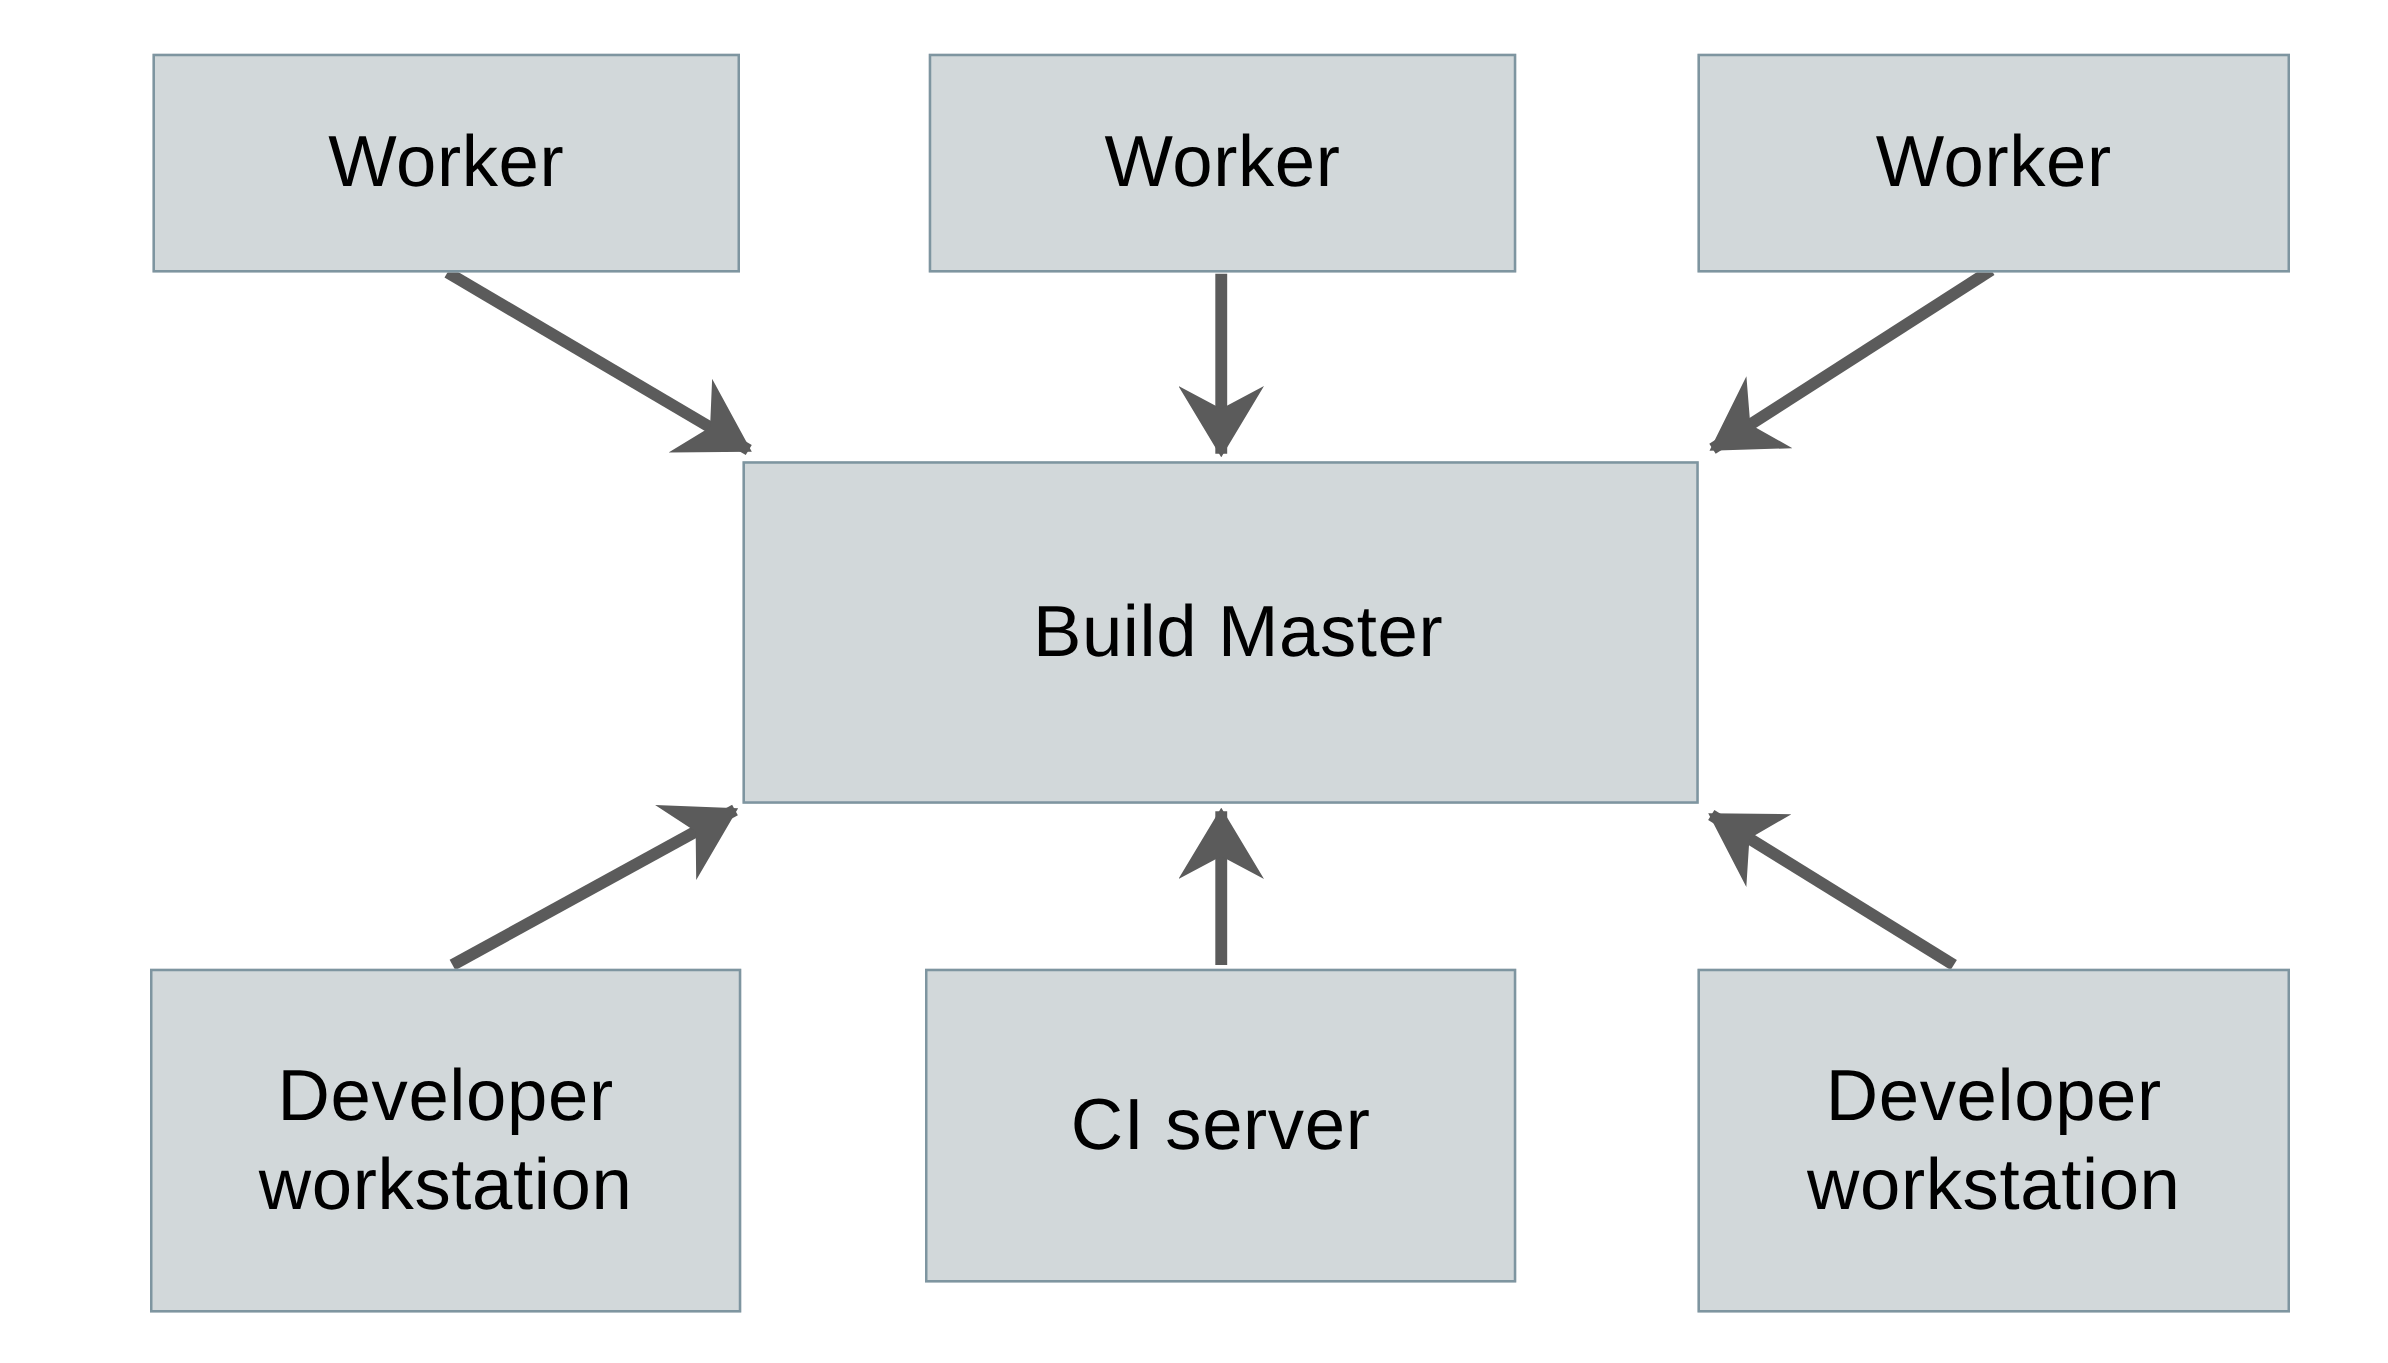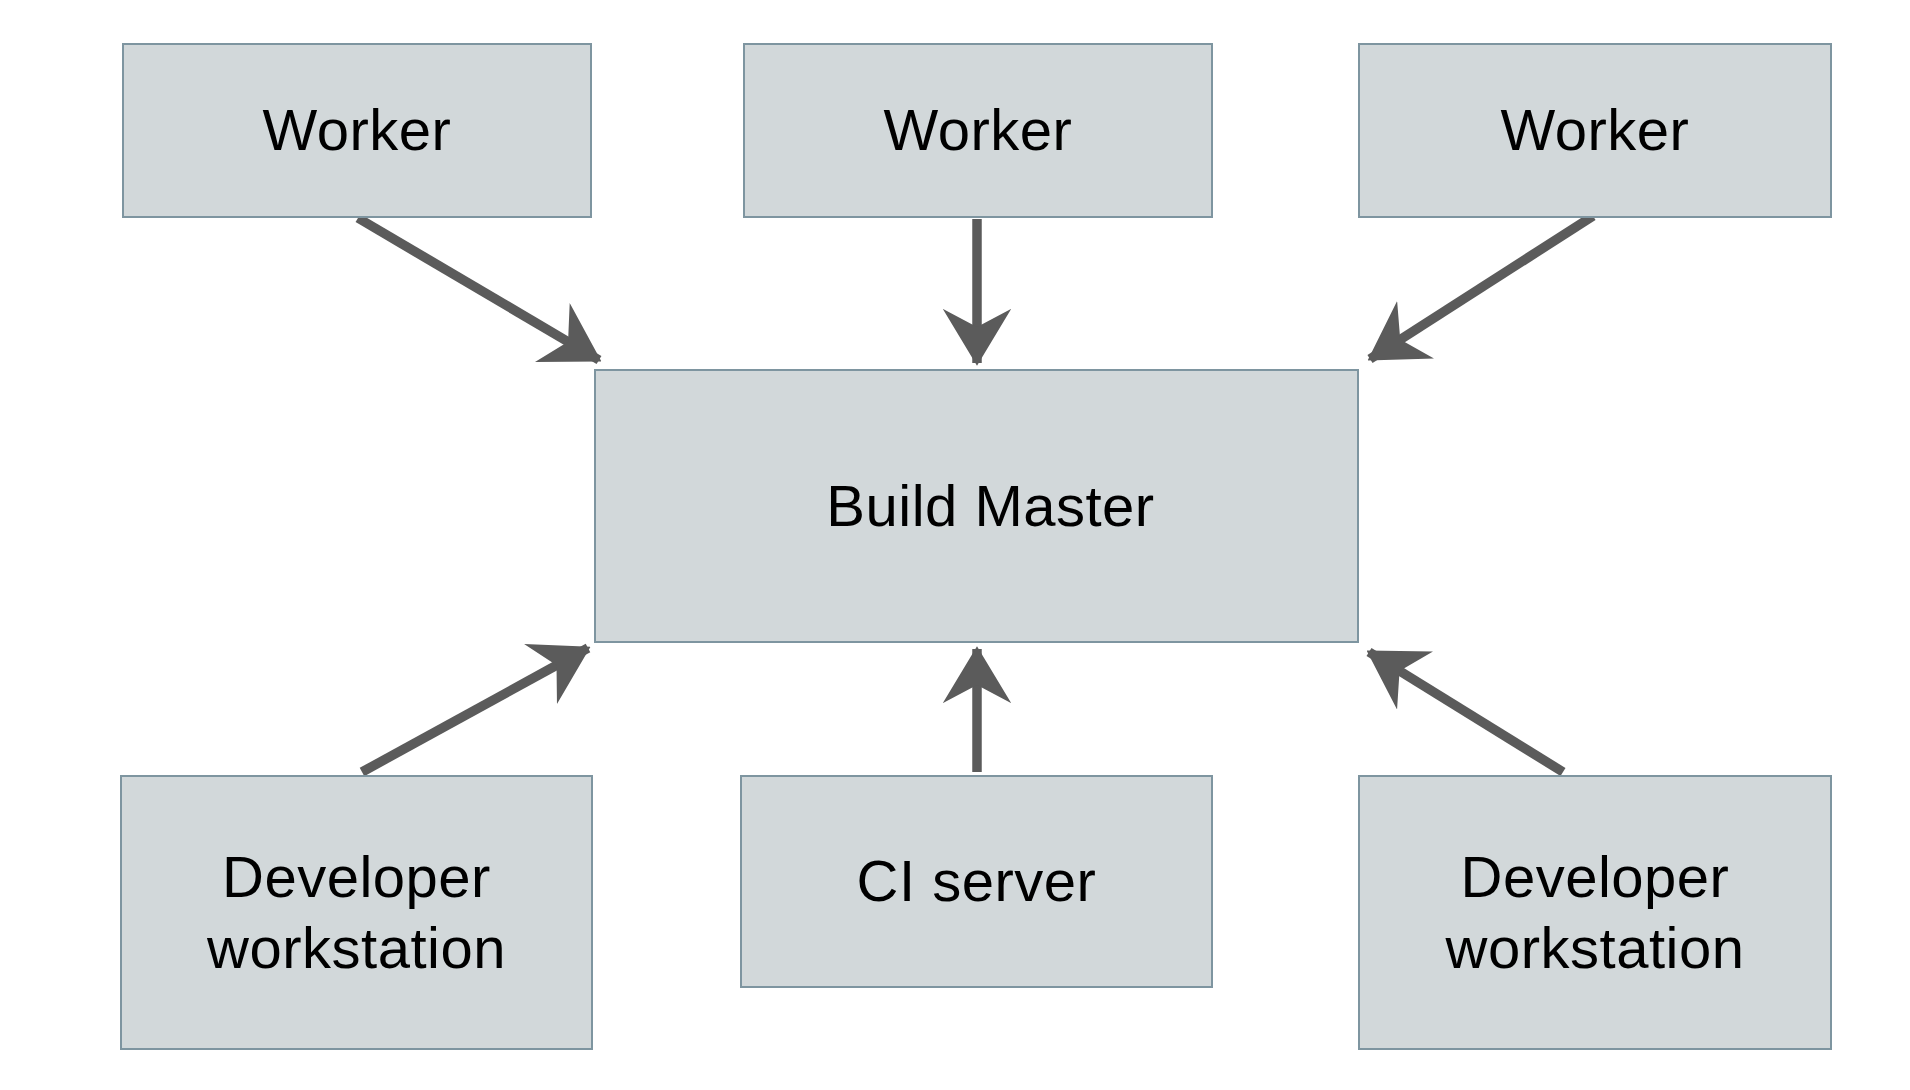--- a/index.html
+++ b/index.html
@@ -71,20 +71,20 @@
   </div>
   <div class="node" style="left: 1358px; top: 43px; width: 474px; height: 175px;">
     <span class="node-label">Worker</span>
   </div>
   <div class="node" style="left: 594px; top: 369px; width: 765px; height: 274px; padding-left: 28px;">
     <span class="node-label">Build Master</span>
   </div>
   <div class="node" style="left: 120px; top: 775px; width: 473px; height: 275px;">
     <span class="node-label">Developer workstation</span>
   </div>
-  <div class="node" style="left: 740px; top: 775px; width: 473px; height: 213px;">
+  <div class="node" style="left: 740px; top: 775px; width: 473px; height: 251px;">
     <span class="node-label">CI server</span>
   </div>
   <div class="node" style="left: 1358px; top: 775px; width: 474px; height: 275px;">
     <span class="node-label">Developer workstation</span>
   </div>
 
 </div>
 
 </body></html>

